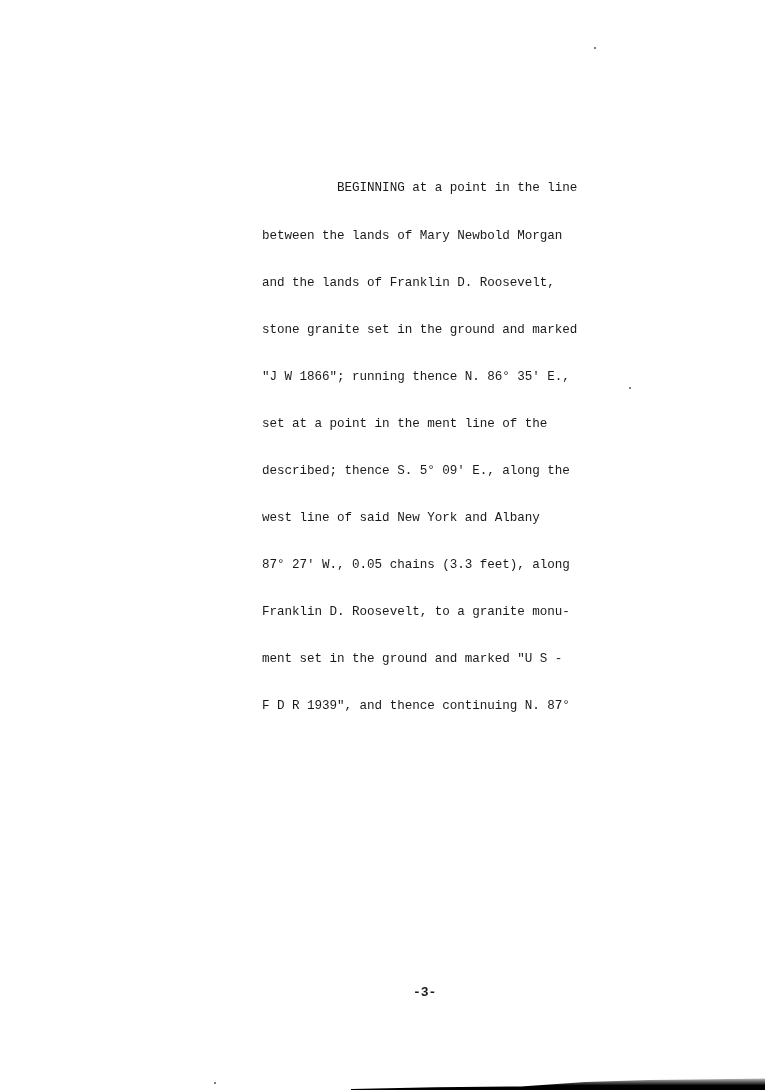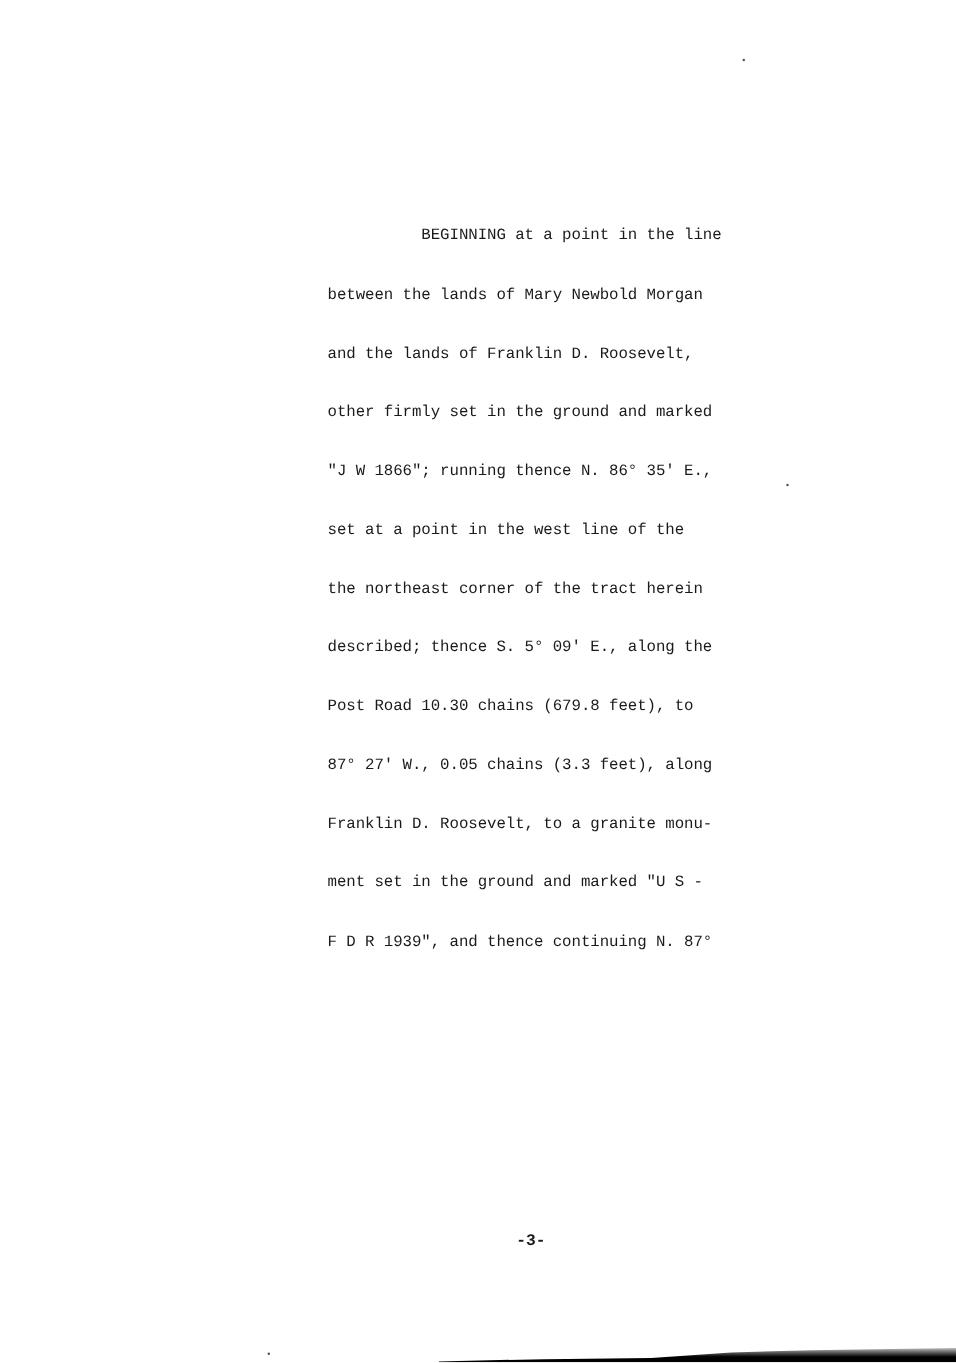--- a/index.html
+++ b/index.html
@@ -25,26 +25,25 @@
   .speck { position: absolute; width: 2px; height: 2px; background: #555; border-radius: 1px; }
 </style>
 </head>
 <body>
 
 <div class="page">
   <div class="body-text">
     <span class="line">          BEGINNING at a point in the line</span>
     <span class="line">between the lands of Mary Newbold Morgan</span>
     <span class="line">and the lands of Franklin D. Roosevelt,</span>
-    <span class="line">other firmly set in the ground and marked</span>
+    <span class="line">stone granite set in the ground and marked</span>
     <span class="line">"J W 1866"; running thence N. 86° 35' E.,</span>
-    <span class="line">set at a point in the west line of the</span>
-    <span class="line">the northeast corner of the tract herein</span>
+    <span class="line">set at a point in the ment line of the</span>
     <span class="line">described; thence S. 5° 09' E., along the</span>
-    <span class="line">Post Road 10.30 chains (679.8 feet), to</span>
+    <span class="line">west line of said New York and Albany</span>
     <span class="line">87° 27' W., 0.05 chains (3.3 feet), along</span>
     <span class="line">Franklin D. Roosevelt, to a granite monu-</span>
     <span class="line">ment set in the ground and marked "U S -</span>
     <span class="line">F D R 1939", and thence continuing N. 87°</span>
     
     
     
     
     
     

